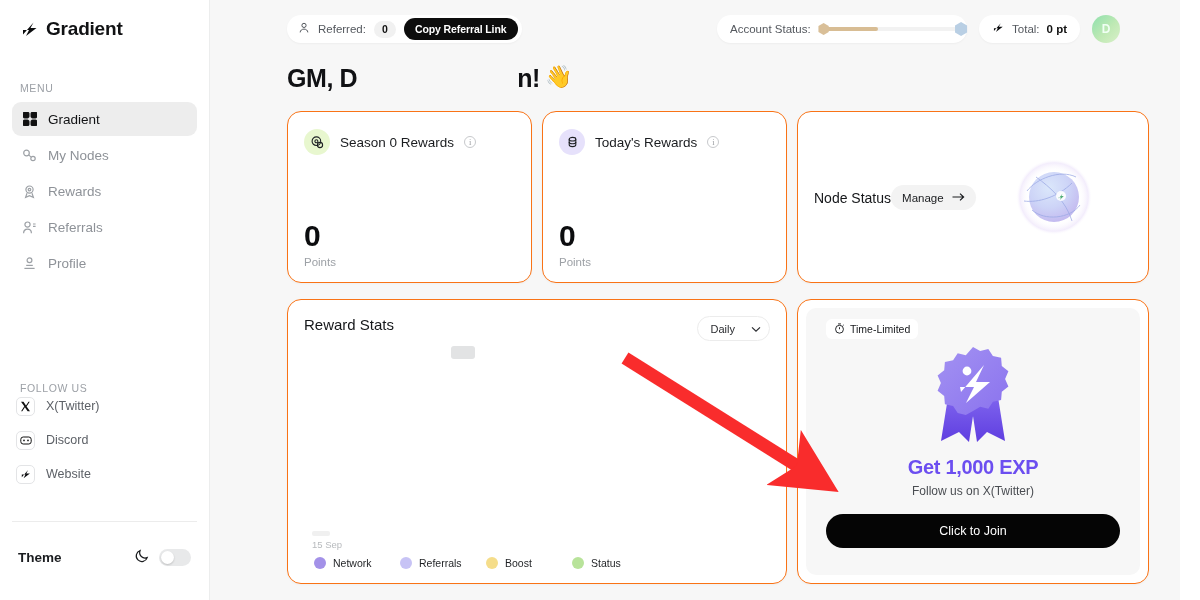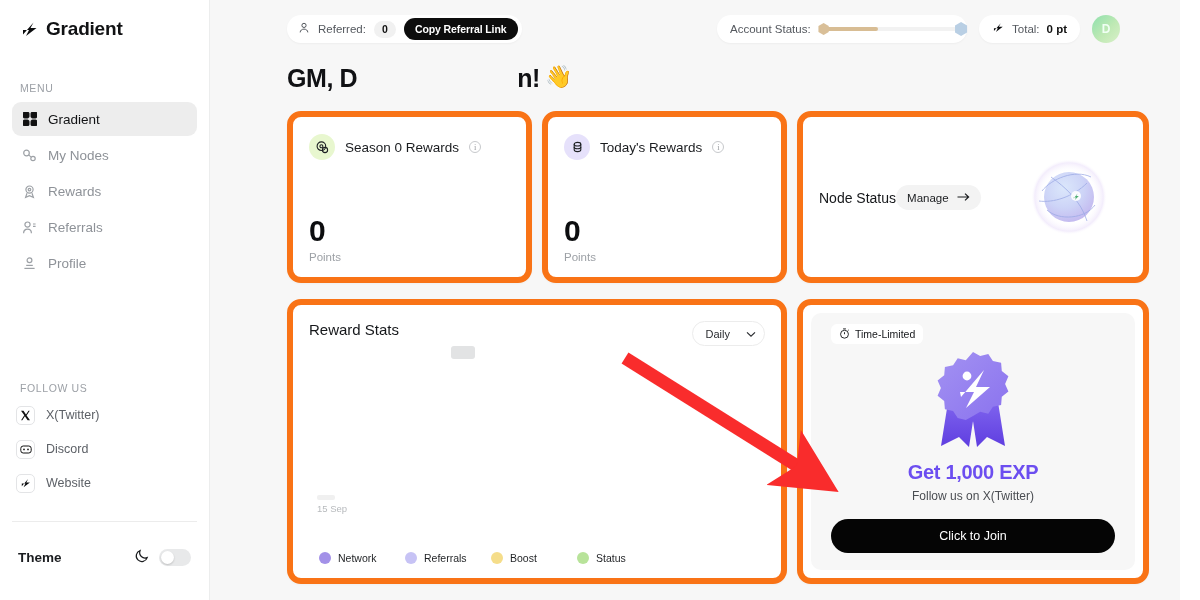--- a/index.html
+++ b/index.html
@@ -40,21 +40,21 @@
     cursor: pointer;
   }
   .nav-item .ic { width: 15px; height: 15px; display:flex; align-items:center; justify-content:center; flex:0 0 15px;}
   .nav-item.active { background: #ededed; color: #111214; font-weight: 500; }
   .nav-item.active .ic svg { stroke: #111214; fill:#111214;}
 
   .follow-label {
     position: absolute; left: 20px; top: 382px;
     font-size: 10.5px; color: #9ca0a6; letter-spacing: .6px;
   }
-  .social-list { position: absolute; left: 8px; top: 400px; width: 186px; }
+  .social-list { position: absolute; left: 8px; top: 391px; width: 186px; }
   .social-item {
     display: flex; align-items: center; gap: 11px;
     height: 30px; padding: 0 8px; margin-bottom: 4px;
     color: #5d6167; font-size: 12.5px; cursor: pointer;
     border-radius: 8px;
   }
   .social-ic {
     width: 19px; height: 19px; flex: 0 0 19px;
     border: 1px solid #e3e4e6; border-radius: 5px;
     display: flex; align-items: center; justify-content: center;
@@ -150,24 +150,23 @@
   .greet-gap { display:inline-block; width: 160px; }
   .greet-wave { font-size: 22px; margin-left: 5px; }
 
   
   .grid {
     margin: 18px 0 0 57px; width: 866px;
     display: grid; grid-template-columns: 245px 245px 352px;
     column-gap: 10px; row-gap: 16px;
   }
   .card {
-    background: #fff; border-radius: 14px; border: 6px solid #f97316;
+    background: #fff; border-radius: 14px; border: 1px solid #f97316;
     box-shadow: 0 1px 2px rgba(16,17,20,.03);
     position: relative;
-    gap: 31px;
   }
   .stat-card { height: 172px; padding: 17px 16px 14px; display:flex; flex-direction:column; }
   .stat-head { display:flex; align-items:center; gap: 10px; }
   .stat-ic { width: 26px; height: 26px; border-radius: 50%; display:flex; align-items:center; justify-content:center; flex:0 0 26px;}
   .ic-green { background: #e8f7cf; }
   .ic-purple { background: #e6e1fb; }
   .stat-title { font-size: 13.5px; color: #1a1c1f; font-weight: 500; }
   .info-dot {
     width: 12px; height: 12px; border-radius:50%; border: 1px solid #c7c9cc;
     color:#9a9da1; font-size: 8.5px; display:flex; align-items:center; justify-content:center;

